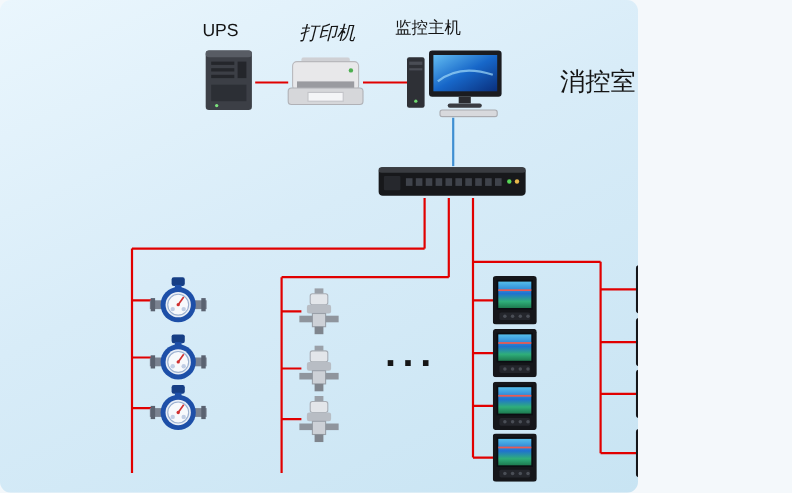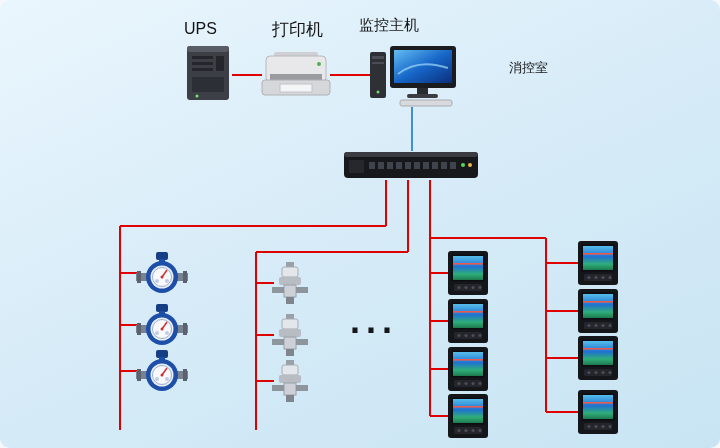--- a/index.html
+++ b/index.html
@@ -1,29 +1,29 @@
 <!DOCTYPE html>
 <html><head>
 <meta charset="utf-8">
 <style>
   html,body{margin:0;padding:0;background:#f4f8fb;}
   .canvas{
     position:relative;
-    width:720px;height:448px;
+    width:580px;height:448px;
     background:linear-gradient(155deg,#eaf6fd 0%,#d8ecf8 45%,#c8e4f3 100%);
     overflow:hidden;
     border-radius:10px;
     font-family:"Liberation Sans",sans-serif;
   }
   .lines{position:absolute;left:0;top:0;width:720px;height:448px;}
   .label{position:absolute;color:#141414;font-weight:500;white-space:nowrap;}
   .label-ups{left:184px;top:20px;font-size:16px;}
-  .label-printer{left:272px;top:18px;font-size:17px;}
+  .label-printer{left:272px;top:18px;font-size:17px;font-style:italic;}
   .label-host{left:359px;top:16px;font-size:15px;}
-  .label-room{left:509px;top:59px;font-size:13px;}
+  .label-room{left:509px;top:59px;font-size:23px;}
   .ellipsis{
     position:absolute;left:350px;top:300px;width:70px;height:48px;
     font-size:36px;font-weight:bold;letter-spacing:6px;color:#161616;
   }
   .dev{position:absolute;line-height:0;}
   .dev-ups{left:183px;top:44px;}
   .dev-printer{left:260px;top:52px;}
   .dev-computer{left:368px;top:44px;}
   .dev-switch{left:344px;top:150px;}
   .wm1{left:136px;top:250px;}

